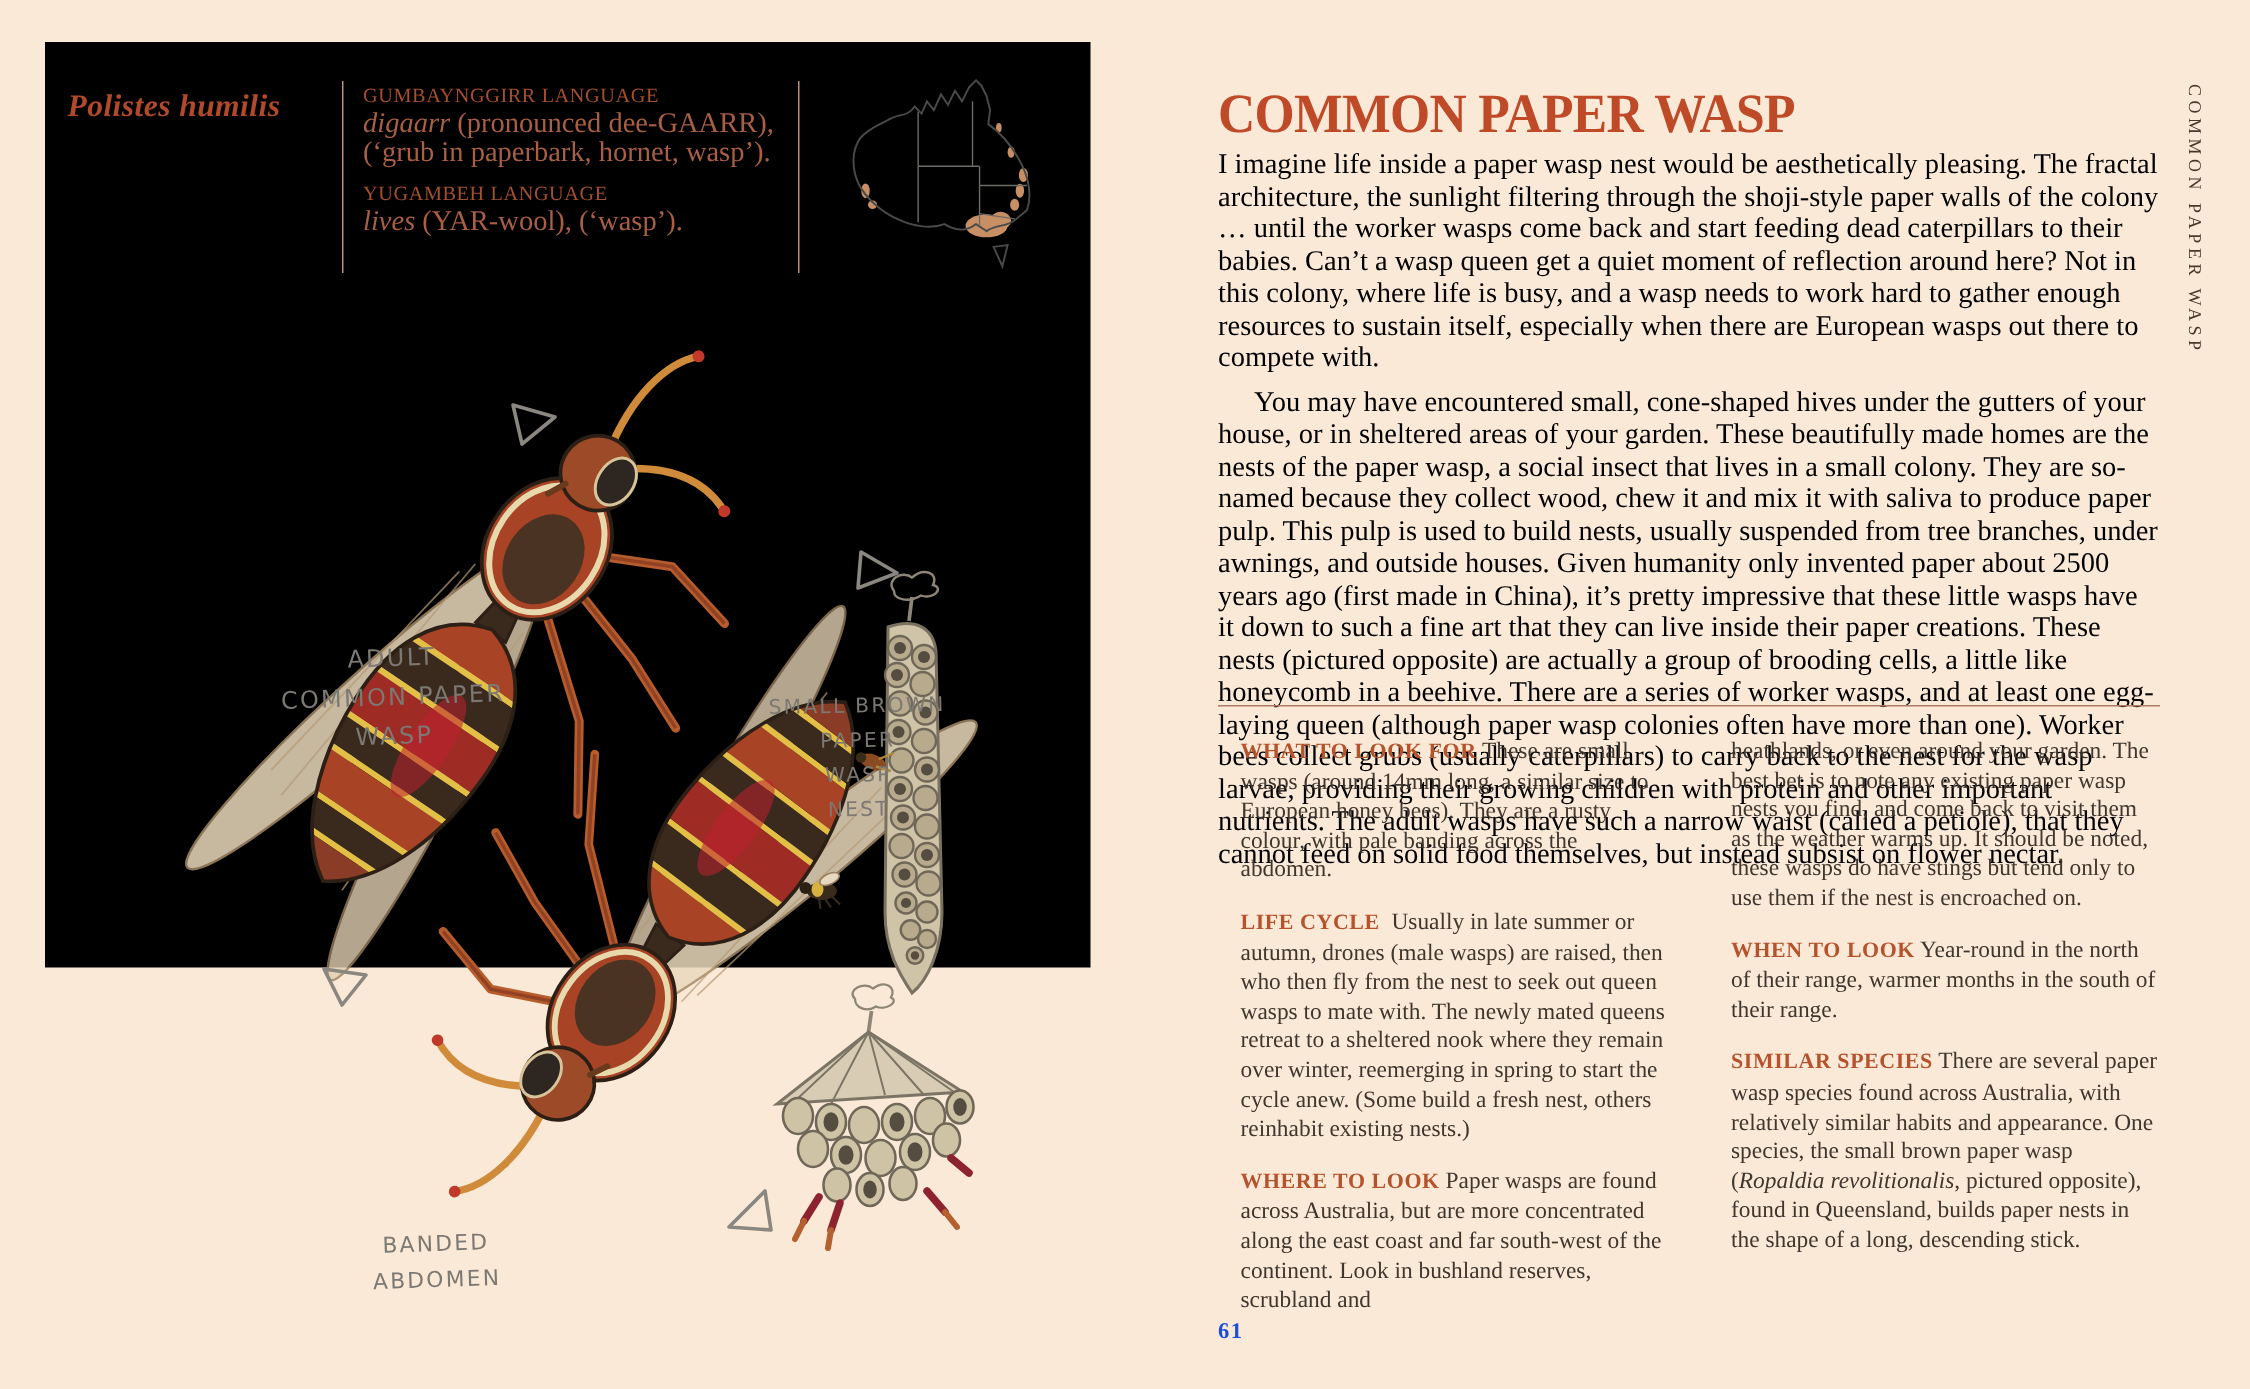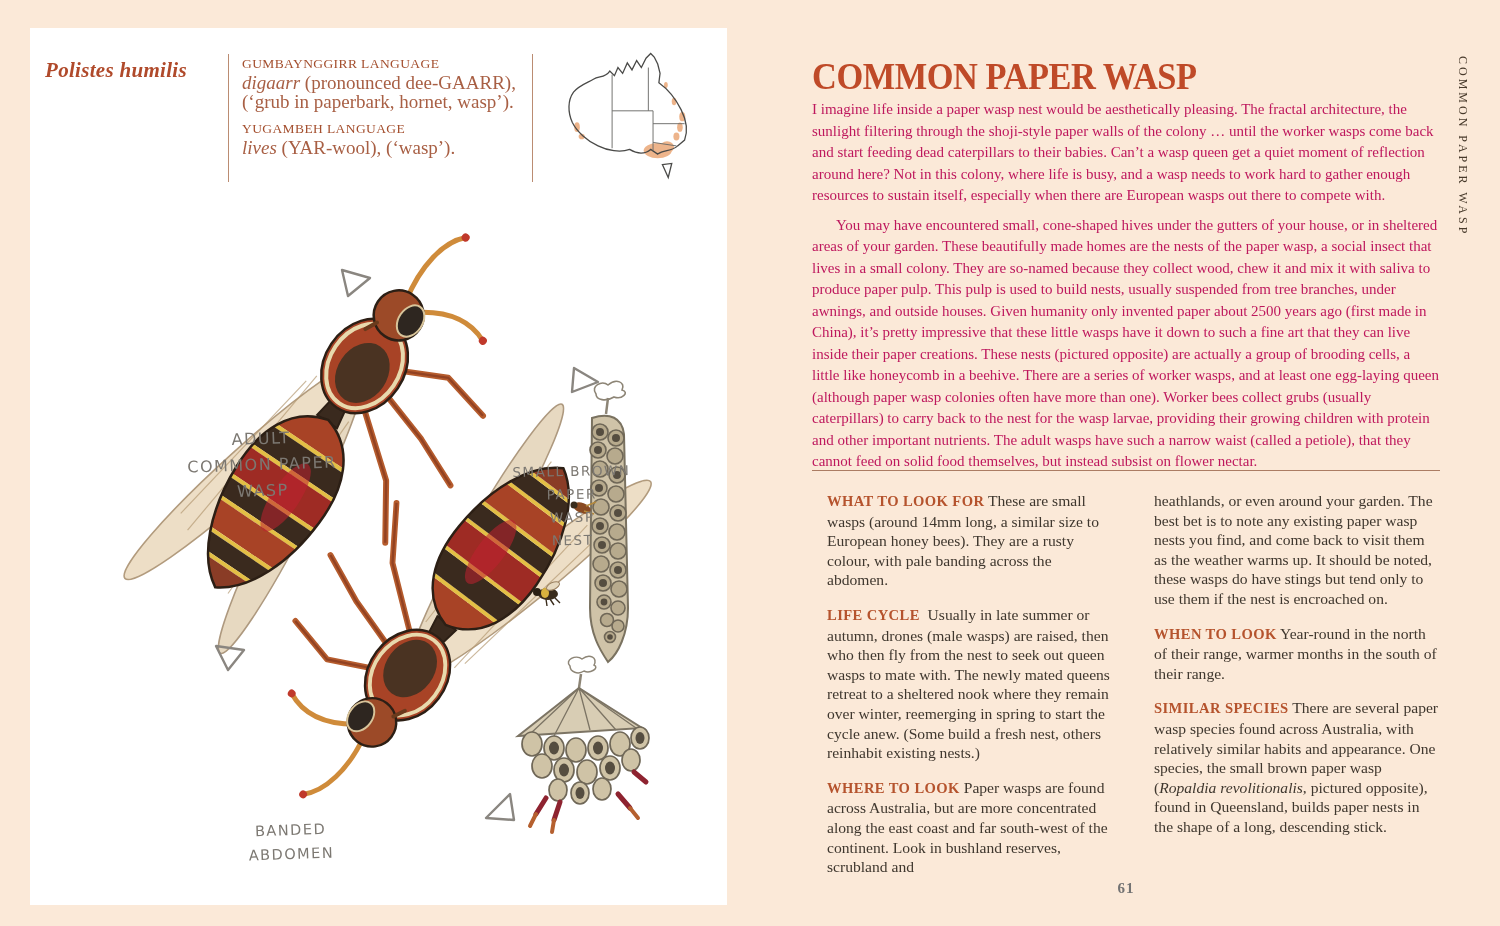--- a/index.html
+++ b/index.html
@@ -3,22 +3,22 @@
 <meta charset="utf-8">
 <style>
   html,body{margin:0;padding:0;}
   body{
     width:1500px;height:926px;position:relative;overflow:hidden;
     background:#fbe9d8;
     font-family:"Liberation Serif", serif;
   }
   
   .plate{
-    position:absolute;left:30px;top:28px;width:697px;height:877px;
-    background:#ffffff;
+    position:absolute;left:30px;top:28px;width:697px;height:617px;
+    background:#000000;
   }
   .plate-header{position:absolute;left:0;top:0;width:100%;height:160px;}
   .species-name{
     position:absolute;left:15px;top:30px;
     font-style:italic;font-weight:bold;font-size:21px;color:#b04a2b;
     letter-spacing:.3px;
   }
   .vdiv{position:absolute;top:26px;height:128px;width:0;border-left:1px solid #bb8c72;}
   .vdiv1{left:198px;}
   .vdiv2{left:502px;}
@@ -38,32 +38,32 @@
   .hl-smallbrown{left:482px;top:272px;width:120px;font-size:13.5px;line-height:23px;transform:rotate(-1deg);}
   .hl-banded{left:196px;top:630px;width:130px;font-size:14.5px;line-height:24px;transform:rotate(-2deg);}
   
   .rp{position:absolute;left:812px;top:0;width:628px;}
   .rp-title{
     position:absolute;top:55px;left:0;
     font-weight:bold;font-size:37px;color:#bf4a28;
     transform:scaleX(.93);transform-origin:left center;
     letter-spacing:-.5px;white-space:nowrap;
   }
-  .intro{position:absolute;top:99px;left:0;width:628px;color:#be185d;
-    font-size:15px;line-height:21.5px;text-align:left;}
+  .intro{position:absolute;top:99px;left:0;width:628px;color:#000000;
+    font-size:19px;line-height:21.5px;text-align:left;}
   .intro p{margin:0 0 8px 0;}
   .intro p + p{text-indent:24px;}
   .rule{position:absolute;top:470px;left:0;width:628px;border-top:1.5px solid #ab7c63;}
   .cols{position:absolute;top:491px;left:0;width:628px;display:flex;gap:26px;}
   .col{width:301px;color:#3f372e;font-size:15.6px;line-height:19.6px;}
   .sect{margin:0 0 15px 15px;}
   .sect-head{font-weight:bold;color:#b5532d;font-size:14.6px;letter-spacing:.4px;}
   .sp-italic{font-style:italic;}
-  .page-num{position:absolute;top:880px;left:0;width:628px;text-align:center;
-    font-weight:bold;font-size:15px;color:#737373;letter-spacing:1px;}
+  .page-num{position:absolute;top:880px;left:0;width:628px;text-align:left;
+    font-weight:bold;font-size:15px;color:#1d4ed8;letter-spacing:1px;}
   .side-tab{
     position:absolute;left:1455px;top:56px;
     writing-mode:vertical-rl;
     font-size:12px;letter-spacing:3px;color:#483a2b;white-space:nowrap;
   }
 </style>
 </head>
 <body>
 
 <div class="plate">

